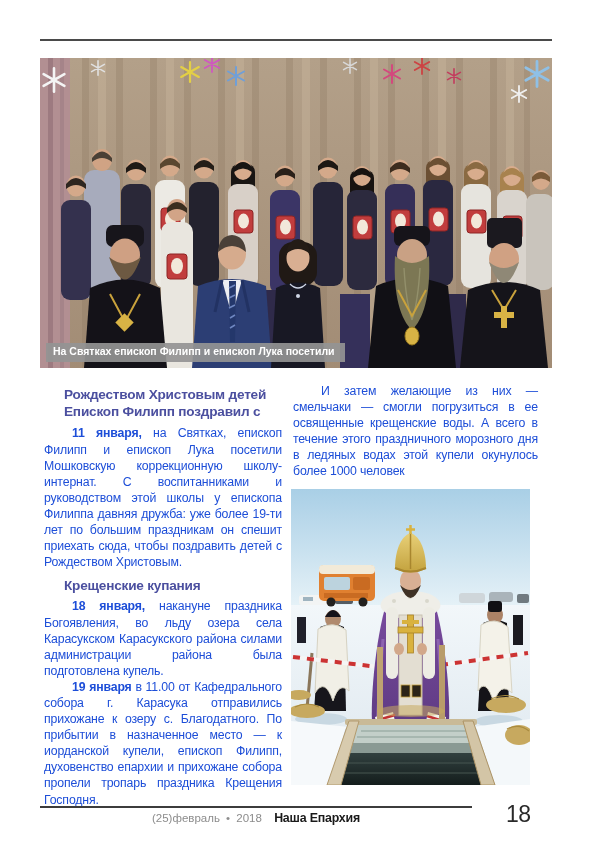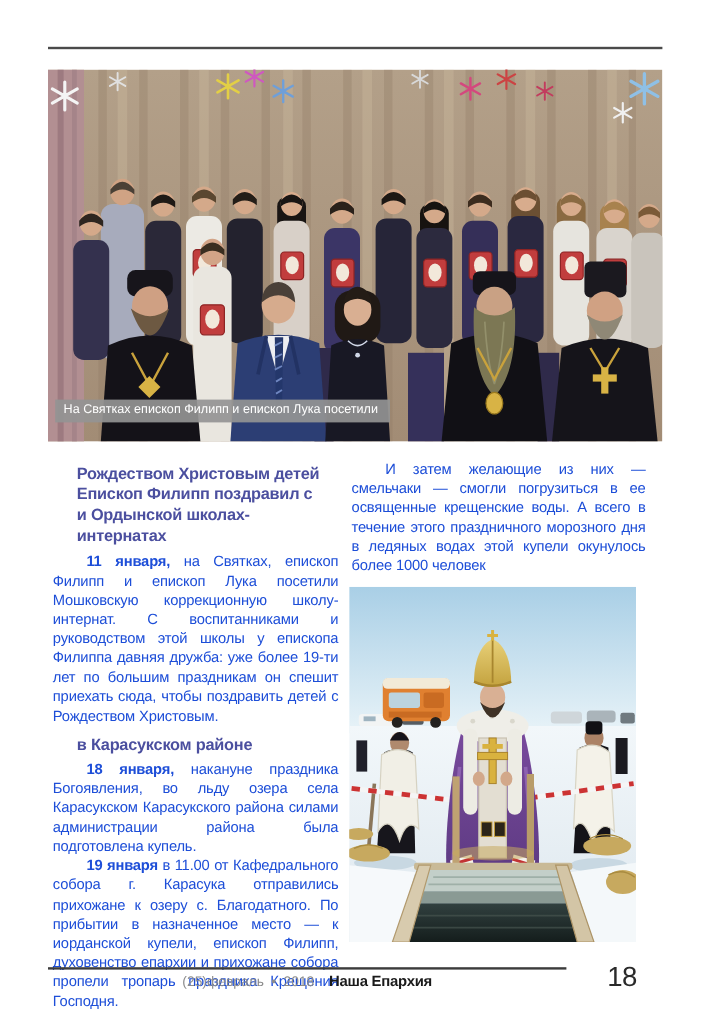--- a/index.html
+++ b/index.html
@@ -1,22 +1,22 @@
 <!DOCTYPE html>
 <html><head>
 <meta charset="utf-8">
 <style>
   html,body{margin:0;padding:0;background:#ffffff;}
   .page{position:relative;width:600px;height:856px;background:#ffffff;overflow:hidden;
         font-family:"Liberation Sans",sans-serif;color:#1d1b1c;}
   .top-rule{position:absolute;left:40px;top:39px;width:512px;height:2px;background:#4a4a4a;}
   .photo-top{position:absolute;left:40px;top:58px;width:512px;height:310px;margin:0;}
   .photo-top svg{display:block;width:512px;height:310px;}
-  .photo-caption{position:absolute;left:6px;bottom:16px;max-width:330px;
-        background:rgba(148,148,148,.92);color:#ffffff;font-weight:normal;
+  .photo-caption{position:absolute;left:6px;bottom:6px;max-width:330px;
+        background:rgba(148,148,148,.92);color:#ffffff;font-weight:bold;
         font-size:10.5px;line-height:11.6px;padding:3px 10px 4px 7px;}
   .cap-line{display:block;white-space:nowrap;}
   .col{position:absolute;top:383px;}
   .col-left{left:44px;width:238px;}
   .col-right{left:293px;width:245px;}
   .head{color:#4b4f9f;font-size:13.6px;line-height:17.2px;font-weight:bold;
         margin:0;padding:3px 0 5px 20px;letter-spacing:-.2px;}
   .head.second{padding-top:7px;padding-bottom:4px;}
   .hline{display:block;}
   .body{font-size:12.3px;line-height:16.1px;text-align:justify;margin:0;
@@ -242,25 +242,24 @@
     </svg>
     <figcaption class="photo-caption">
       <span class="cap-line">На Святках епископ Филипп и епископ Лука посетили</span>
     </figcaption>
   </figure>
 
   <section class="col col-left">
     <h2 class="head">
       <span class="hline">Рождеством Христовым детей</span>
       <span class="hline">Епископ Филипп поздравил с</span>
-      <span class="hline">и Ордынской школах-интернатах</span>
     </h2>
     <p class="body ind"><strong class="lead">11 января,</strong><span> на Святках, епископ Филипп и епископ Лука посетили Мошковскую коррекционную школу-интернат. С воспитанниками и руководством этой школы у епископа Филиппа давняя дружба: уже более 19-ти лет по большим праздникам он спешит приехать сюда, чтобы поздравить детей с Рождеством Христовым.</span></p>
     <h2 class="head second">
-      <span class="hline">в Карасукском районе</span>
+      <span class="hline">Крещенские купания</span>
     </h2>
     <p class="body ind"><strong class="lead">18 января,</strong><span> накануне праздника Богоявления, во льду озера села Карасукском Карасукского района силами администрации района была подготовлена купель.</span></p>
     <p class="body ind"><strong class="lead">19 января</strong><span> в 11.00 от Кафедрального собора г. Карасука отправились прихожане к озеру с. Благодатного. По прибытии в назначенное место — к иорданской купели, епископ Филипп, духовенство епархии и прихожане собора пропели тропарь праздника Крещения Господня.</span></p>
   </section>
 
   <section class="col col-right">
     <p class="body ind"><span>И затем желающие из них — смельчаки — смогли погрузиться в ее освященные крещенские воды. А всего в течение этого праздничного морозного дня в ледяных водах этой купели окунулось более 1000 человек</span></p>
   </section>
 
   <figure class="photo-right">

